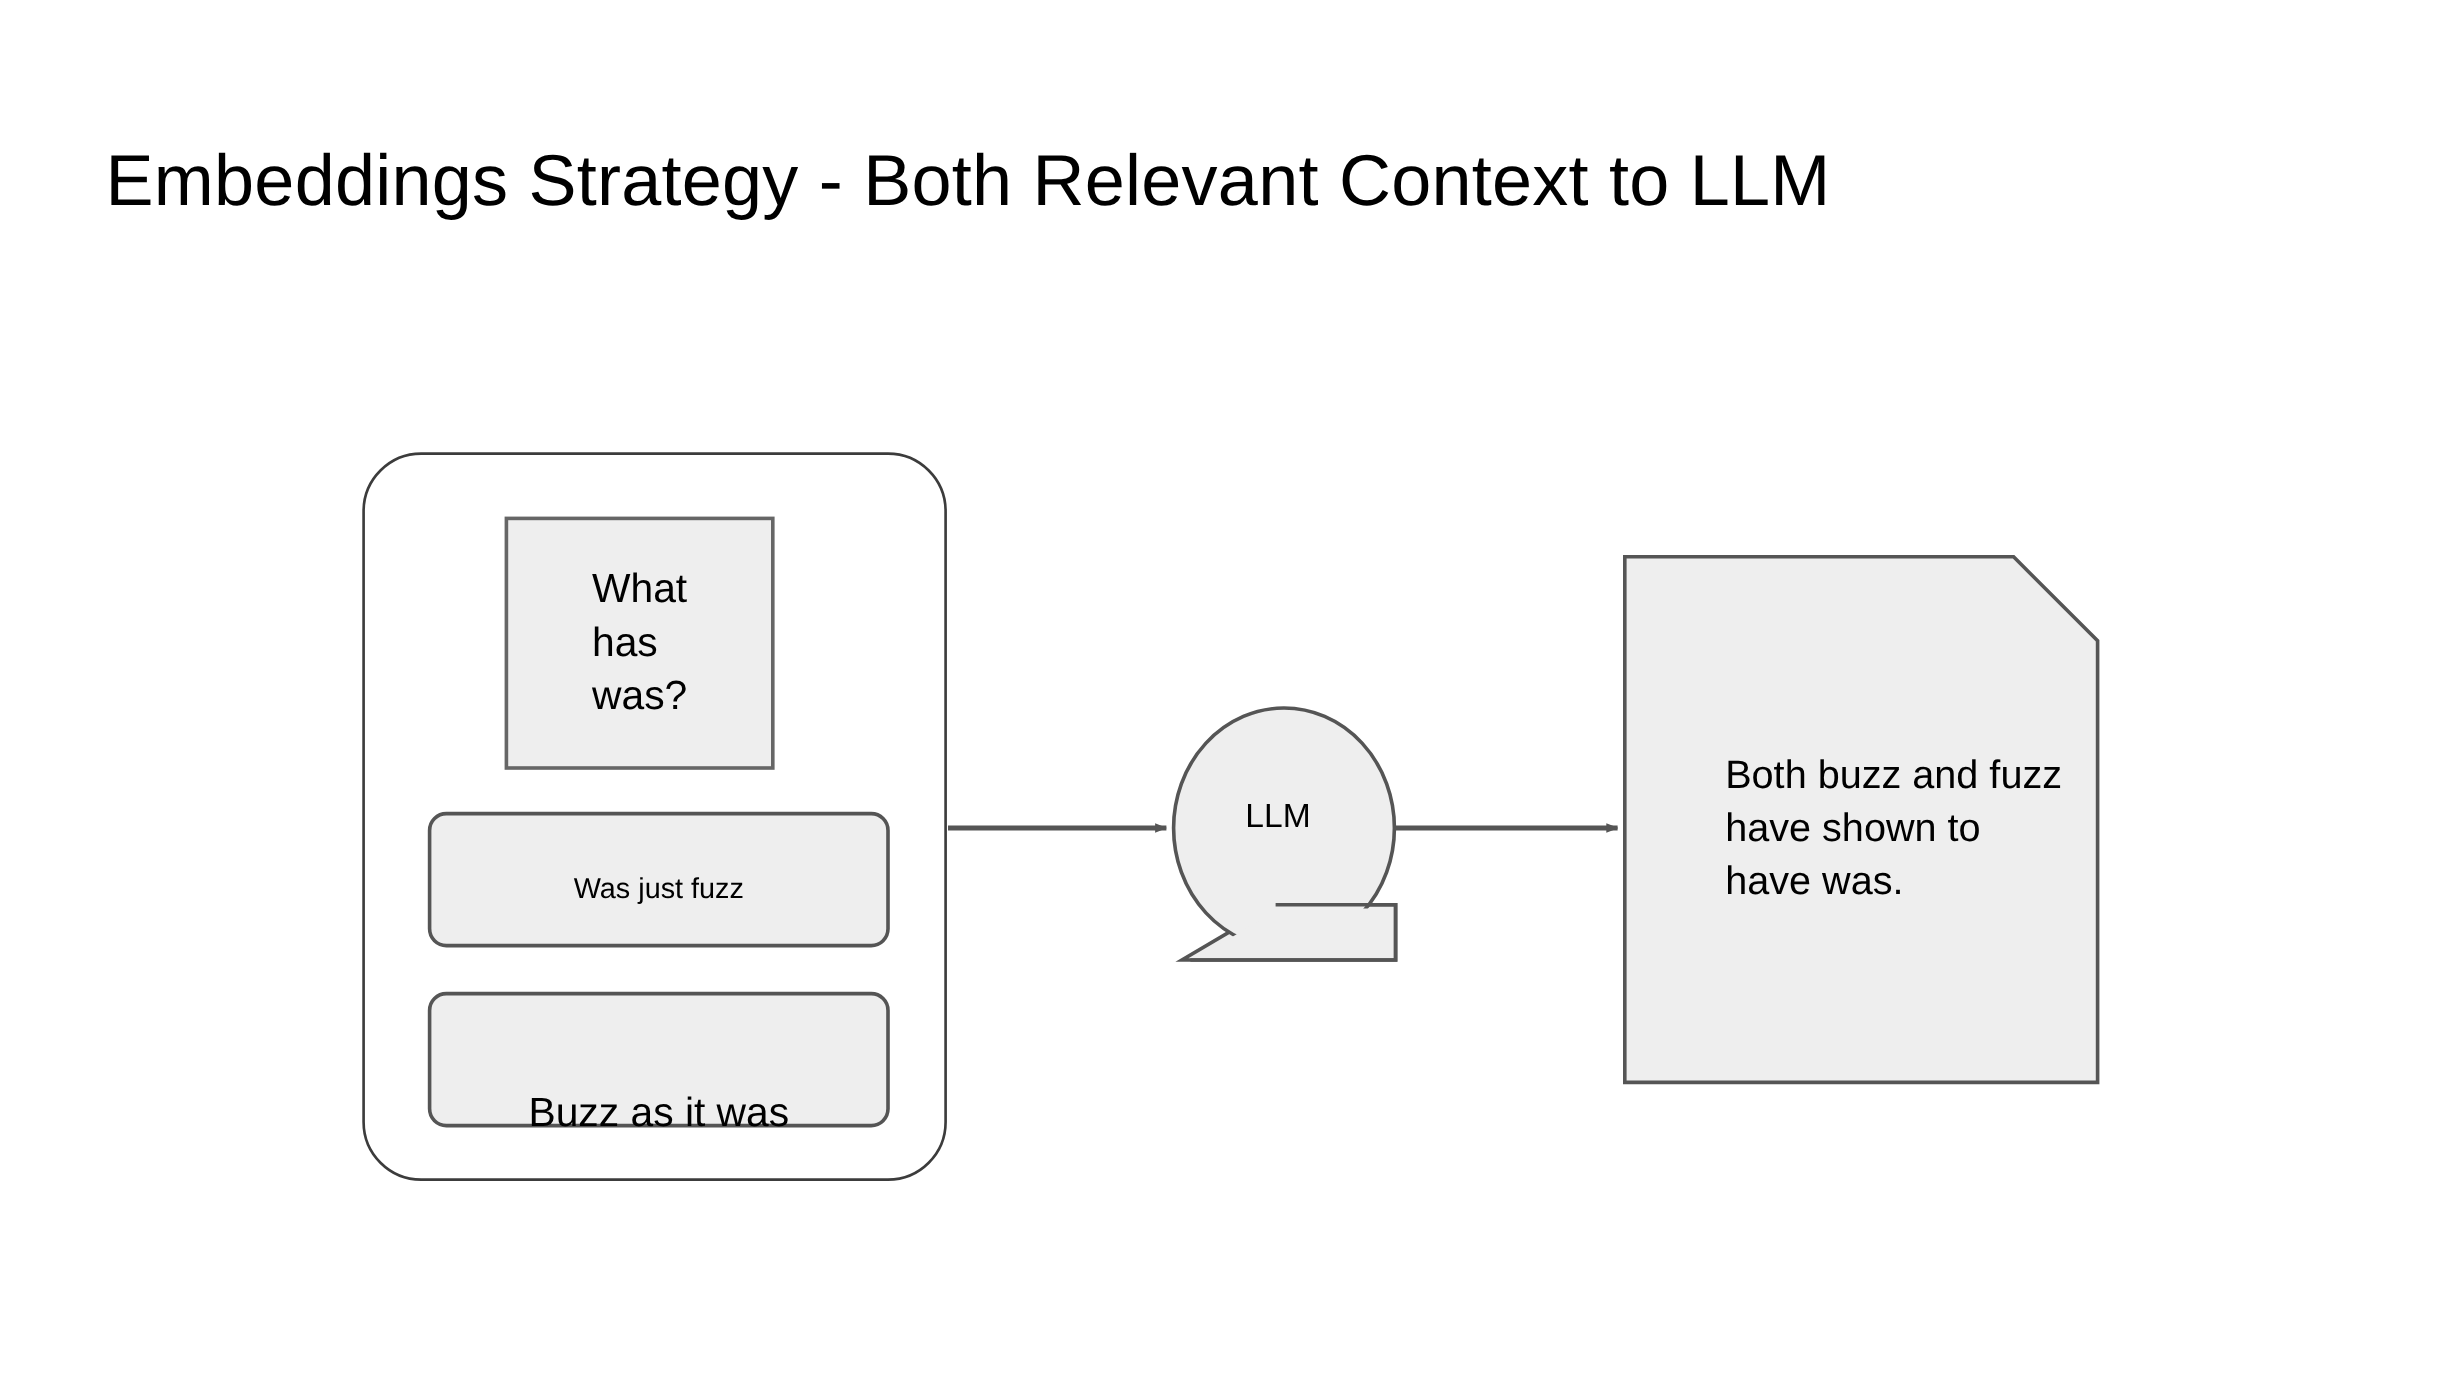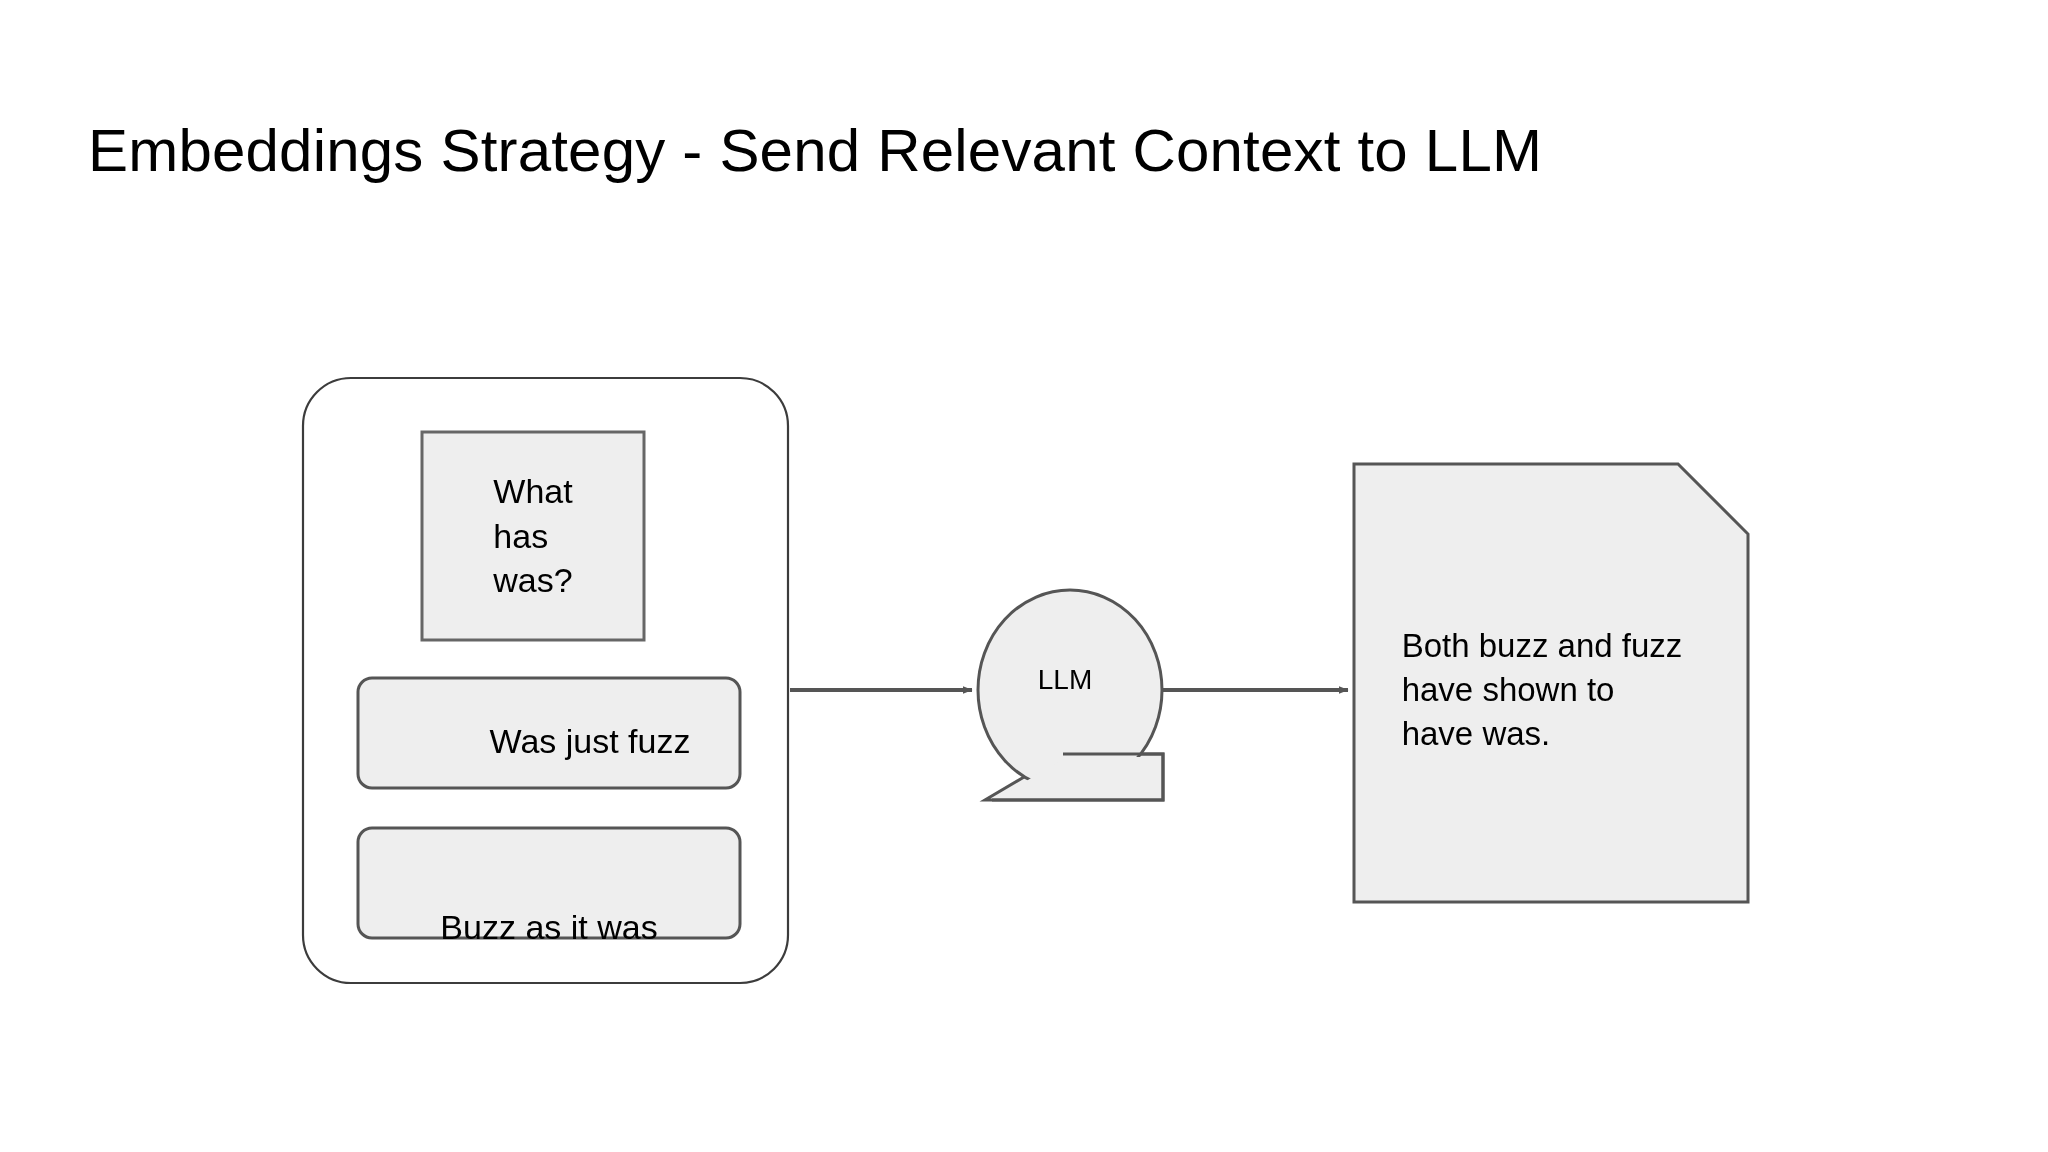--- a/index.html
+++ b/index.html
@@ -56,54 +56,53 @@
     height: 208px;
     font-size: 34px;
     line-height: 1.32;
   }
 
   #label-chunk-0 {
     left: 358px;
     top: 678px;
     width: 382px;
     height: 126px;
-    font-size: 34px;
-    padding-left: 41px;
+    font-size: 24px;
   }
 
   #label-chunk-1 {
     left: 358px;
     top: 828px;
     width: 382px;
     height: 110px;
     font-size: 34px;
     margin-top: 44px;
   }
 
   #label-llm {
     left: 985px;
     top: 655px;
     width: 160px;
     height: 50px;
     font-size: 28px;
   }
 
   #label-output-doc {
-    left: 1360px;
+    left: 1396px;
     top: 620px;
     width: 364px;
     height: 140px;
     font-size: 33px;
     line-height: 1.34;
   }
 </style>
 </head>
 <body>
 
-<div id="slide-title">Embeddings Strategy - Send Relevant Context to LLM</div>
+<div id="slide-title">Embeddings Strategy - Both Relevant Context to LLM</div>
 
 <svg id="diagram-canvas" viewBox="0 0 2048 1152" xmlns="http://www.w3.org/2000/svg">
 
   <defs>
     <marker id="arrowhead" markerWidth="10" markerHeight="8" refX="9.4" refY="4" orient="auto" markerUnits="userSpaceOnUse">
       <path d="M0,0 L10,4 L0,8 Z" fill="#555555"></path>
     </marker>
   </defs>
 
   <rect x="303" y="378" width="485" height="605" rx="48" ry="48" fill="none" stroke="#3C3C3C" stroke-width="2.2"></rect>

